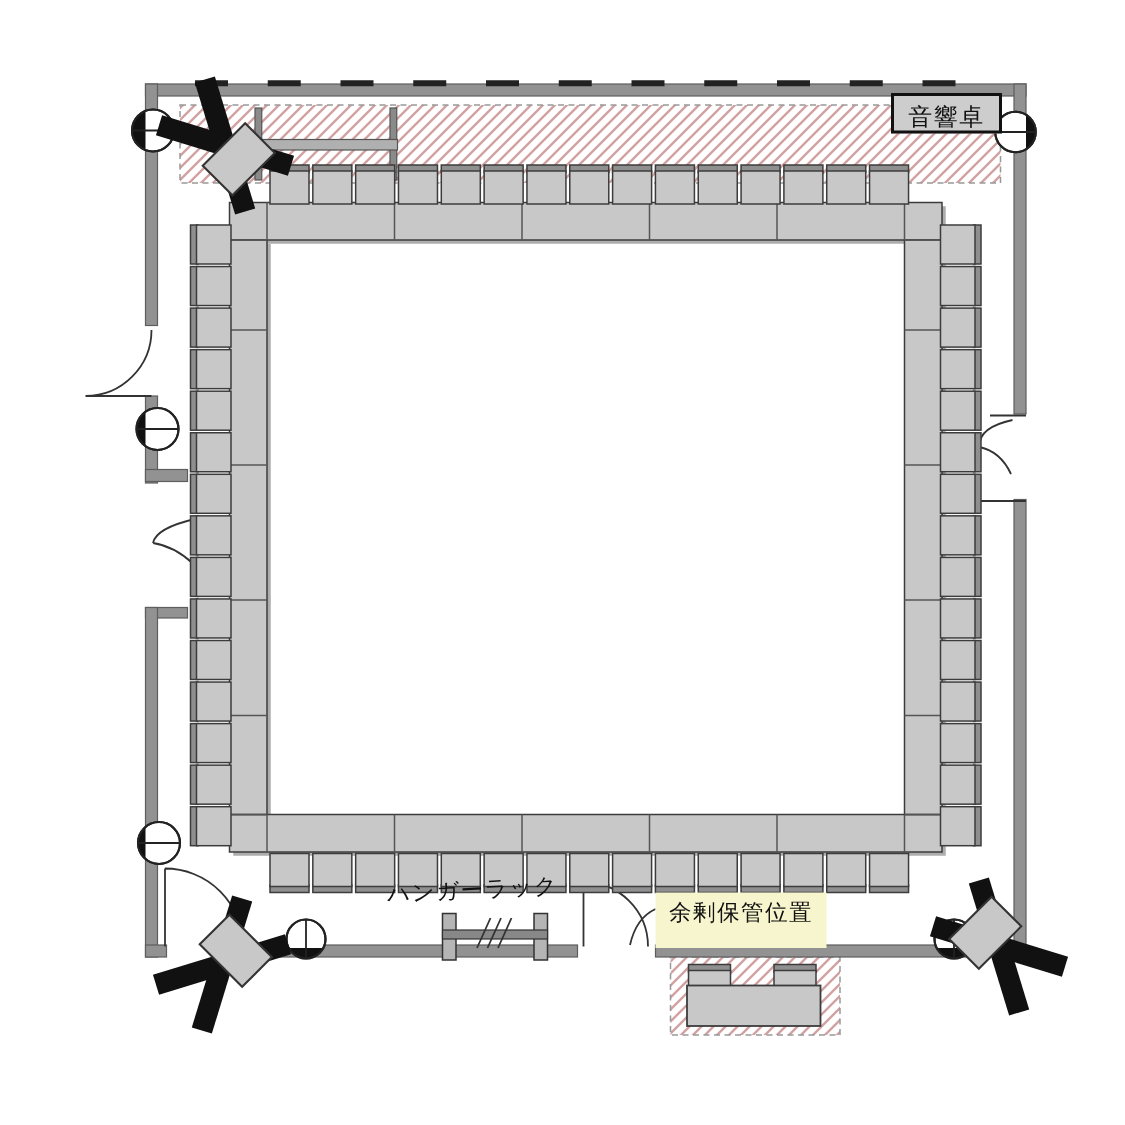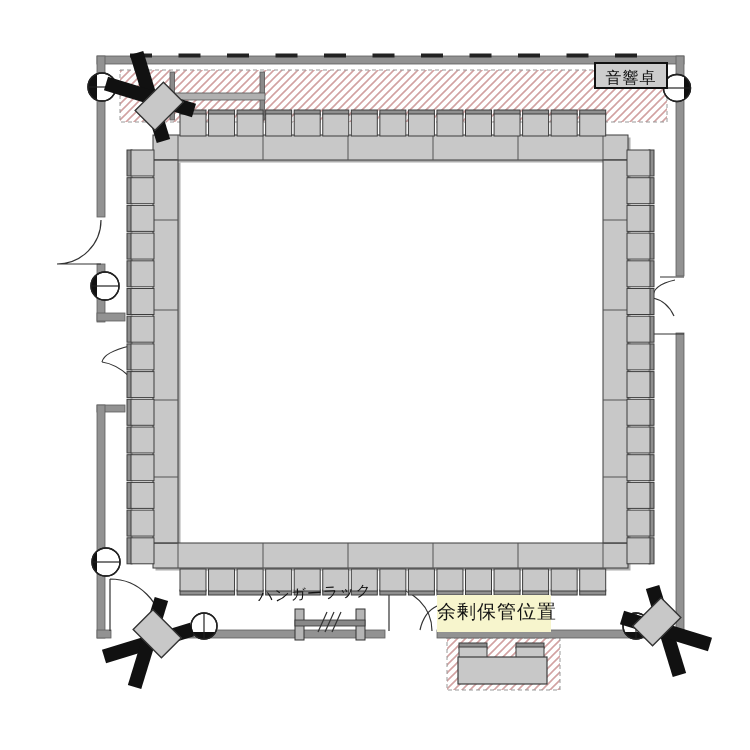--- a/index.html
+++ b/index.html
@@ -6,21 +6,21 @@
   body{font-family:"DejaVu Sans","Liberation Sans",sans-serif;}
   #stage{position:relative;width:750px;height:750px;background:#ffffff;overflow:hidden;}
   #plan-svg{position:absolute;left:0;top:0;}
   .label{position:absolute;color:#111;white-space:nowrap;}
   .label-sound{left:594px;top:62px;width:74px;height:27px;line-height:27px;
     background:#cdcdcd;border:2px solid #111;box-sizing:border-box;
     font-size:16px;text-align:center;letter-spacing:1px;font-weight:500;}
   .label-hanger{left:258px;top:584px;width:124px;font-size:15px;
     transform:rotate(-3deg);letter-spacing:1px;}
   .label-surplus{left:437px;top:595px;width:114px;height:37px;background:#f7f5cd;
-    font-size:19px;letter-spacing:1px;text-align:center;padding-top:4px;
+    font-size:15px;letter-spacing:1px;text-align:center;padding-top:4px;
     box-sizing:border-box;}
 </style>
 </head>
 <body>
 
 <div id="stage">
   <svg id="plan-svg" width="750" height="750" viewBox="0 0 750 750">
       <defs>
         <pattern id="hatch" width="8" height="8" patternUnits="userSpaceOnUse">
           <path d="M-2,2 L2,-2 M-2,10 L10,-2 M6,10 L10,6" stroke="#d2a2a2" stroke-width="1.6" fill="none"></path>

